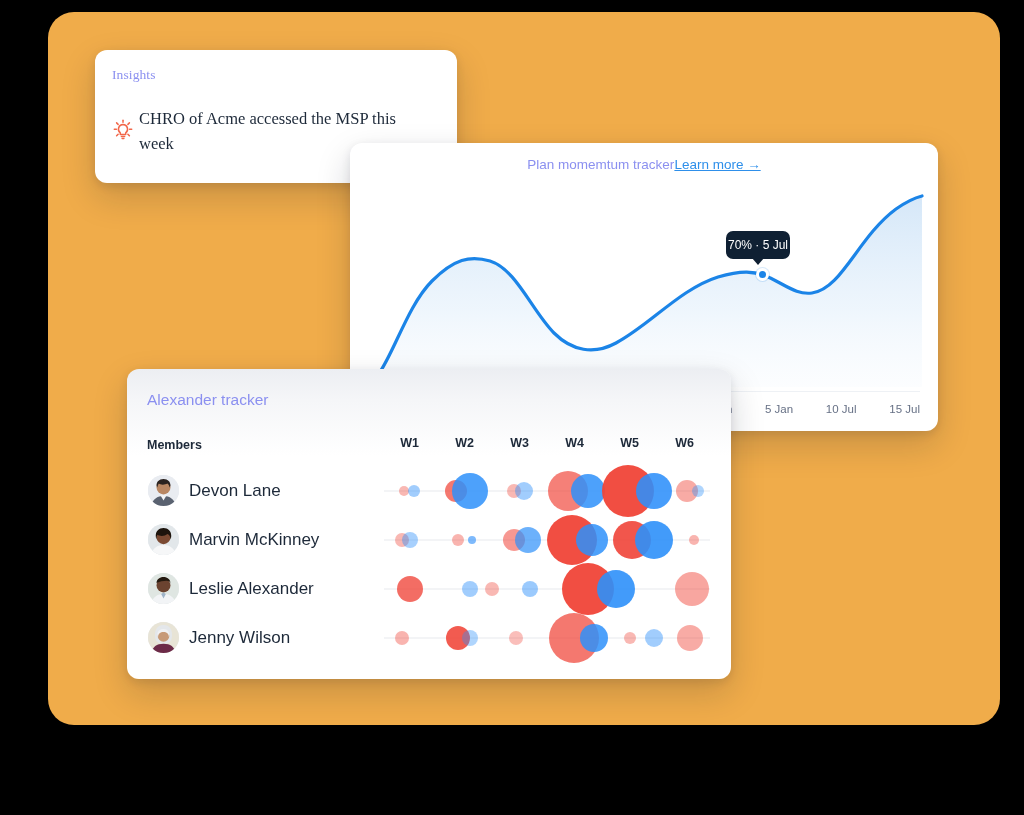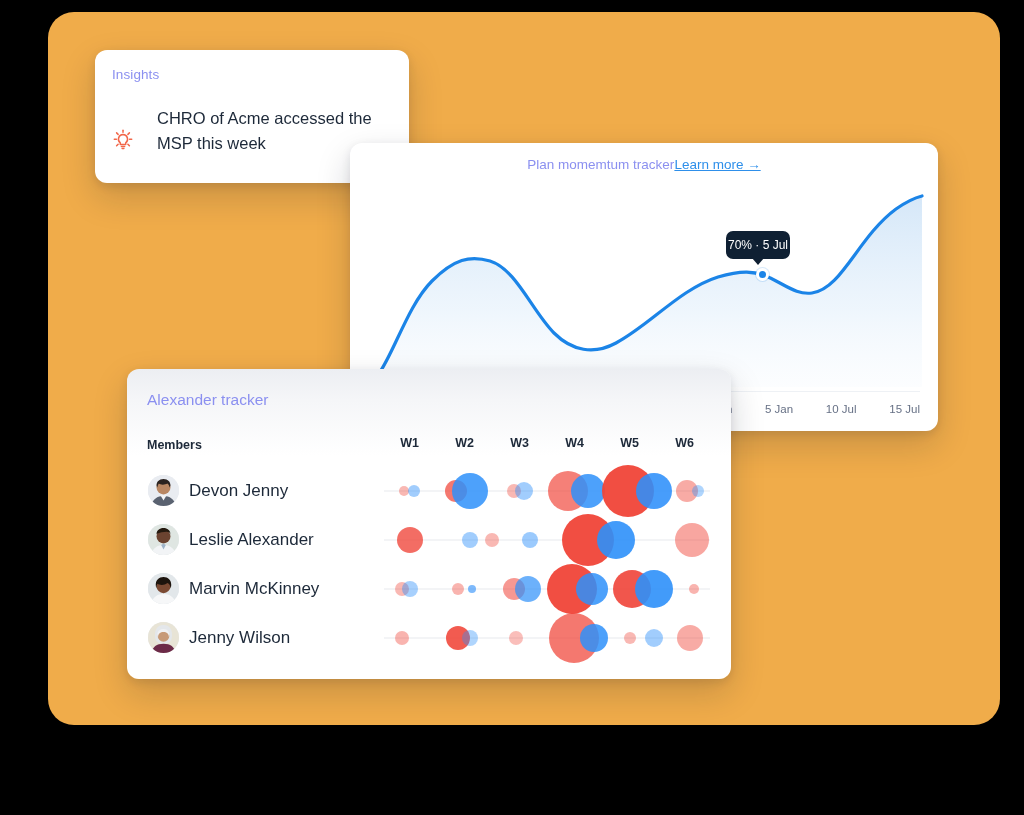--- a/index.html
+++ b/index.html
@@ -64,40 +64,41 @@
     background: #ffffff;
     border-radius: 12px;
     box-shadow: 0 14px 34px rgba(16,24,40,.18), 0 3px 10px rgba(16,24,40,.10);
     overflow: hidden;
   }
 
   
   #insights-card {
     left: 95px;
     top: 50px;
-    width: 314px;
+    width: 362px;
     height: 133px;
     z-index: 2;
+    font-family: Liberation Serif, serif;
   }
   .insights-title {
     position: absolute;
     left: 17px;
     top: 17px;
     font-size: 13.5px;
     color: #8b90f0;
     letter-spacing: .1px;
   }
   .insight-row {
     position: absolute;
     left: 17px;
     top: 56px;
     right: 16px;
     display: flex;
-    gap: 23px;
-    align-items: flex-end;
+    gap: 5px;
+    align-items: center;
   }
   .bulb-icon { flex: 0 0 auto; margin-top: 2px; }
   .insight-text {
     font-size: 16.5px;
     line-height: 25px;
     color: #1d2939;
     max-width: 290px;
   }
 
   
@@ -359,21 +360,21 @@
       <div class="member-row">
         <span class="avatar">
           <svg viewBox="0 0 40 40">
             <rect width="40" height="40" fill="#e9ecf1"></rect>
             <circle cx="20" cy="16" r="9" fill="#b98763"></circle>
             <path d="M20 5c6 0 9 4 9 8 0 2-1 3-1 3s-1-4-3-5c-3 2-9 2-11 0-1 1-2 5-2 5s-1-1-1-3c0-4 3-8 9-8z" fill="#2b2320"></path>
             <path d="M4 40c2-9 8-13 16-13s14 4 16 13z" fill="#5a6270"></path>
             <path d="M16 26h8l-4 7z" fill="#f3f4f6"></path>
           </svg>
         </span>
-        <span class="member-name">Devon Jenny</span>
+        <span class="member-name">Devon Lane</span>
         <span class="bubble-track">
           <svg viewBox="0 0 330 49">
             <line x1="2" y1="25" x2="328" y2="25" stroke="#e8eaee" stroke-width="1.2"></line>
             <circle cx="22" cy="25" r="5" fill="#F04438" opacity=".38"></circle>
             <circle cx="32" cy="25" r="6" fill="#2E90FA" opacity=".45"></circle>
             <circle cx="74" cy="25" r="11" fill="#F04438" opacity=".72"></circle>
             <circle cx="88" cy="25" r="18" fill="#2E90FA" opacity=".85"></circle>
             <circle cx="132" cy="25" r="7" fill="#F04438" opacity=".38"></circle>
             <circle cx="142" cy="25" r="9" fill="#2E90FA" opacity=".45"></circle>
             <circle cx="186" cy="25" r="20" fill="#F04438" opacity=".68"></circle>
@@ -382,45 +383,20 @@
             <circle cx="272" cy="25" r="18" fill="#2E90FA" opacity=".88"></circle>
             <circle cx="305" cy="25" r="11" fill="#F04438" opacity=".45"></circle>
             <circle cx="316" cy="25" r="6" fill="#2E90FA" opacity=".38"></circle>
           </svg>
         </span>
       </div>
 
       <div class="member-row">
         <span class="avatar">
           <svg viewBox="0 0 40 40">
-            <rect width="40" height="40" fill="#dfe6e2"></rect>
-            <circle cx="20" cy="16" r="9" fill="#6b4330"></circle>
-            <path d="M11 13c0-5 4-8 9-8s9 3 9 8c0-1-2-3-5-3-4 0-9 1-13 3z" fill="#24190f"></path>
-            <path d="M4 40c2-9 8-13 16-13s14 4 16 13z" fill="#f2f4f6"></path>
-            <path d="M17 27l3 6 3-6-3-2z" fill="#9fb4c9"></path>
-          </svg>
-        </span>
-        <span class="member-name">Leslie Alexander</span>
-        <span class="bubble-track">
-          <svg viewBox="0 0 330 49">
-            <line x1="2" y1="25" x2="328" y2="25" stroke="#e8eaee" stroke-width="1.2"></line>
-            <circle cx="28" cy="25" r="13" fill="#F04438" opacity=".78"></circle>
-            <circle cx="88" cy="25" r="8" fill="#2E90FA" opacity=".45"></circle>
-            <circle cx="110" cy="25" r="7" fill="#F04438" opacity=".38"></circle>
-            <circle cx="148" cy="25" r="8" fill="#2E90FA" opacity=".48"></circle>
-            <circle cx="206" cy="25" r="26" fill="#F04438" opacity=".95"></circle>
-            <circle cx="234" cy="25" r="19" fill="#2E90FA" opacity=".9"></circle>
-            <circle cx="310" cy="25" r="17" fill="#F04438" opacity=".48"></circle>
-          </svg>
-        </span>
-      </div>
-
-      <div class="member-row">
-        <span class="avatar">
-          <svg viewBox="0 0 40 40">
             <rect width="40" height="40" fill="#e2e7ea"></rect>
             <circle cx="20" cy="17" r="9" fill="#7b4a33"></circle>
             <path d="M10 15c0-6 4-10 10-10s10 4 10 10c0 3-1 5-1 5s0-6-4-7c-3 3-10 3-13 1-1 2-1 6-1 6s-1-2-1-5z" fill="#1d140d"></path>
             <path d="M4 40c2-9 8-13 16-13s14 4 16 13z" fill="#f6f7f8"></path>
           </svg>
         </span>
         <span class="member-name">Marvin McKinney</span>
         <span class="bubble-track">
           <svg viewBox="0 0 330 49">
             <line x1="2" y1="25" x2="328" y2="25" stroke="#e8eaee" stroke-width="1.2"></line>
@@ -435,20 +411,45 @@
             <circle cx="250" cy="25" r="19" fill="#F04438" opacity=".90"></circle>
             <circle cx="272" cy="25" r="19" fill="#2E90FA" opacity=".90"></circle>
             <circle cx="312" cy="25" r="5" fill="#F04438" opacity=".40"></circle>
           </svg>
         </span>
       </div>
 
       <div class="member-row">
         <span class="avatar">
           <svg viewBox="0 0 40 40">
+            <rect width="40" height="40" fill="#dfe6e2"></rect>
+            <circle cx="20" cy="16" r="9" fill="#6b4330"></circle>
+            <path d="M11 13c0-5 4-8 9-8s9 3 9 8c0-1-2-3-5-3-4 0-9 1-13 3z" fill="#24190f"></path>
+            <path d="M4 40c2-9 8-13 16-13s14 4 16 13z" fill="#f2f4f6"></path>
+            <path d="M17 27l3 6 3-6-3-2z" fill="#9fb4c9"></path>
+          </svg>
+        </span>
+        <span class="member-name">Leslie Alexander</span>
+        <span class="bubble-track">
+          <svg viewBox="0 0 330 49">
+            <line x1="2" y1="25" x2="328" y2="25" stroke="#e8eaee" stroke-width="1.2"></line>
+            <circle cx="28" cy="25" r="13" fill="#F04438" opacity=".78"></circle>
+            <circle cx="88" cy="25" r="8" fill="#2E90FA" opacity=".45"></circle>
+            <circle cx="110" cy="25" r="7" fill="#F04438" opacity=".38"></circle>
+            <circle cx="148" cy="25" r="8" fill="#2E90FA" opacity=".48"></circle>
+            <circle cx="206" cy="25" r="26" fill="#F04438" opacity=".95"></circle>
+            <circle cx="234" cy="25" r="19" fill="#2E90FA" opacity=".9"></circle>
+            <circle cx="310" cy="25" r="17" fill="#F04438" opacity=".48"></circle>
+          </svg>
+        </span>
+      </div>
+
+      <div class="member-row">
+        <span class="avatar">
+          <svg viewBox="0 0 40 40">
             <rect width="40" height="40" fill="#e8e4d6"></rect>
             <path d="M20 4c8 0 11 6 11 13s-3 11-11 11S9 24 9 17 12 4 20 4z" fill="#e4e7ea"></path>
             <circle cx="20" cy="18" r="7.5" fill="#c79a78"></circle>
             <path d="M4 40c2-8 7-12 16-12s14 4 16 12z" fill="#6c2a48"></path>
             <path d="M13 20c-2-4-1-11 7-11s8 7 7 11c0-5-3-7-7-7s-7 2-7 7z" fill="#f0f1f3"></path>
           </svg>
         </span>
         <span class="member-name">Jenny Wilson</span>
         <span class="bubble-track">
           <svg viewBox="0 0 330 49">

